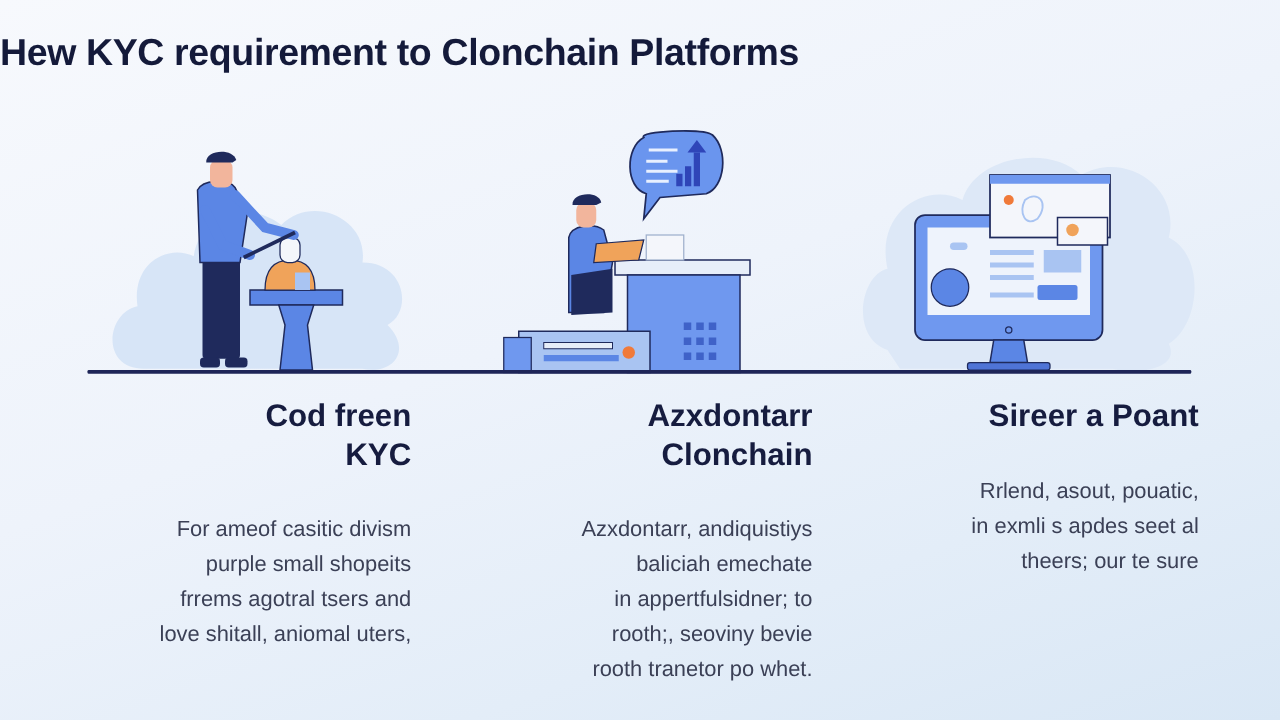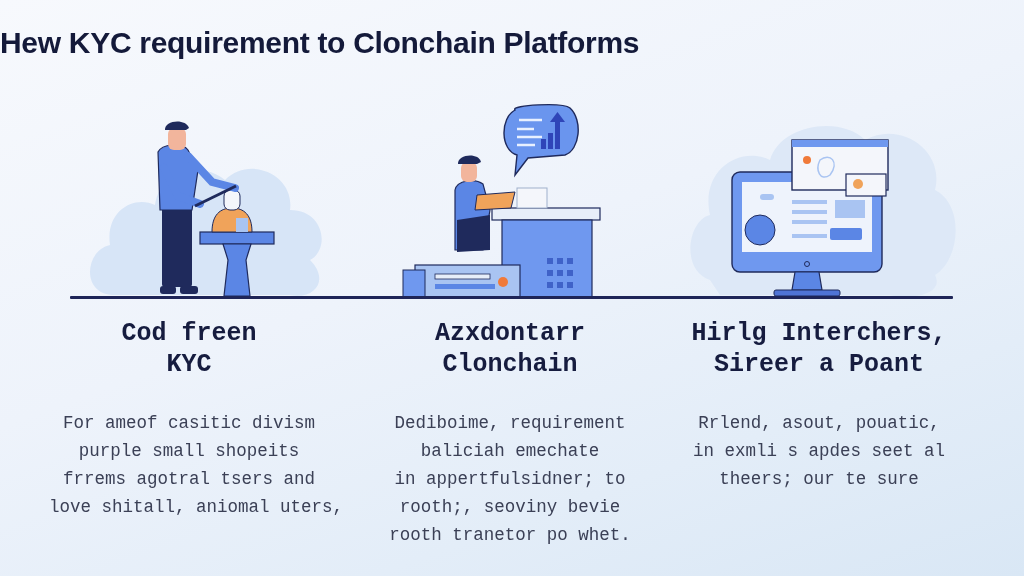--- a/index.html
+++ b/index.html
@@ -11,21 +11,21 @@
   .title {
     position: absolute; left: 0; top: 26px; width: 1024px; text-align: left;
     font-size: 30px; font-weight: bold; color: #141a3a; letter-spacing: -0.3px;
   }
   .baseline {
     position: absolute; left: 70px; top: 296px; width: 883px; height: 3px;
     background: #1e2558; border-radius: 1px;
   }
   .illus { position: absolute; }
   .col {
-    position: absolute; top: 318px; width: 280px; text-align: center; font-family: Liberation Mono, monospace;
+    position: absolute; top: 318px; width: 280px; text-align: right;
   }
   .col .heading {
     font-size: 25px; font-weight: bold; color: #161c3f; line-height: 31px;
     margin: 0;
   }
   .col .desc {
     margin-top: 29px; font-size: 17.5px; color: #3b4056; line-height: 28px;
   }
   .col .desc div { white-space: nowrap; }
 </style>
@@ -150,31 +150,30 @@
     <div>love shitall, aniomal uters,</div>
   </div>
 </div>
 
 <div class="col" style="left:370px;">
   <div class="heading">
     <div>Azxdontarr</div>
     <div>Clonchain</div>
   </div>
   <div class="desc">
-    <div>Dediboime, requirement</div>
+    <div>Azxdontarr, andiquistiys</div>
     <div>baliciah emechate</div>
     <div>in appertfulsidner; to</div>
     <div>rooth;, seoviny bevie</div>
     <div>rooth tranetor po whet.</div>
   </div>
 </div>
 
 <div class="col" style="left:679px;">
   <div class="heading">
-    <div>Hirlg Interchers,</div>
     <div>Sireer a Poant</div>
   </div>
   <div class="desc">
     <div>Rrlend, asout, pouatic,</div>
     <div>in exmli s apdes seet al</div>
     <div>theers; our te sure</div>
   </div>
 </div>
 
 </body></html>

